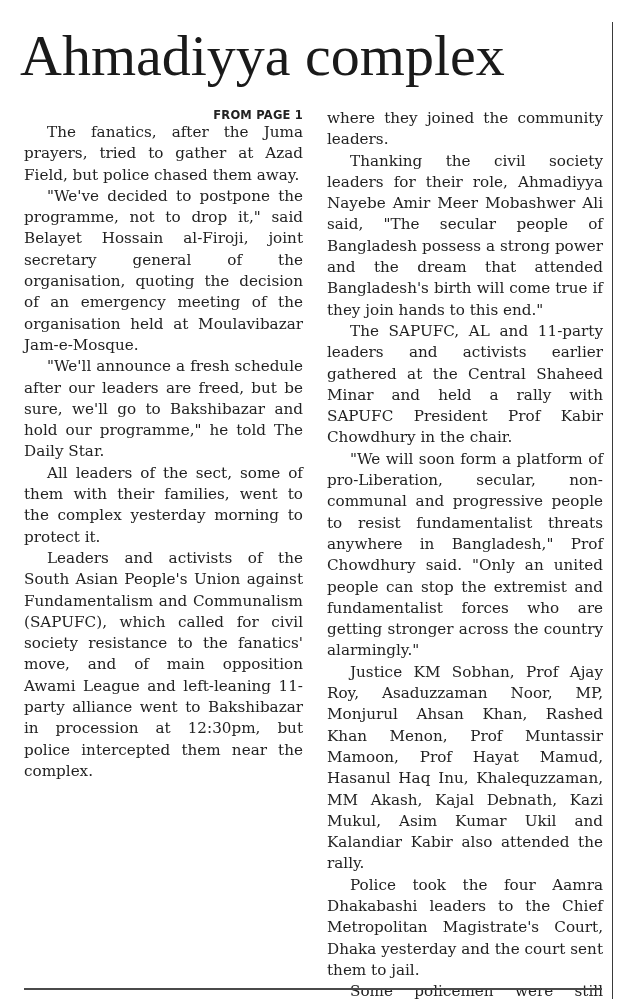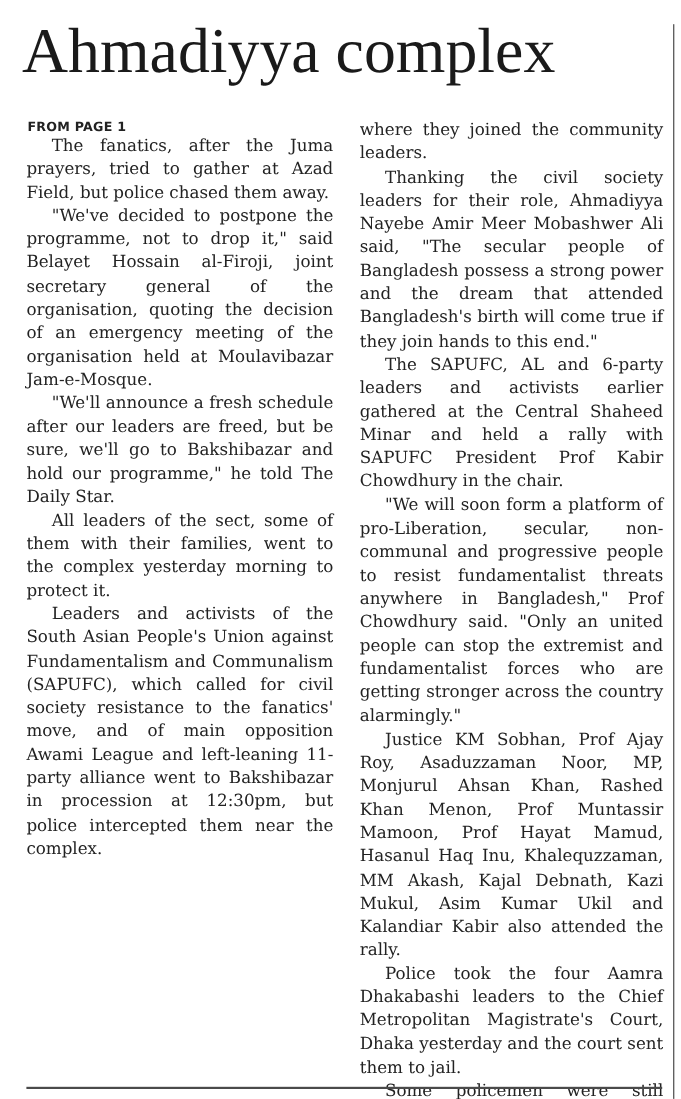--- a/index.html
+++ b/index.html
@@ -11,21 +11,21 @@
       width: 619px;
       height: 999px;
       position: relative;
       overflow: hidden;
       color: #1f1f1f;
       font-family: "DejaVu Serif", "Liberation Serif", serif;
     }
     .headline {
       position: absolute;
       left: 20px;
-      top: 6px;
+      top: 16px;
       width: 590px;
       margin: 0;
       font-family: "Liberation Serif", "DejaVu Serif", serif;
       font-weight: normal;
       font-size: 58px;
       line-height: 80px;
       letter-spacing: 0px;
       color: #1a1a1a;
       white-space: nowrap;
     }
@@ -64,22 +64,22 @@
       width: 276px;
       top: 108px;
     }
     .kicker {
       font-family: "DejaVu Sans", "Liberation Sans", sans-serif;
       font-weight: bold;
       font-size: 11.5px;
       line-height: 14px;
       letter-spacing: 0.2px;
       color: #222222;
-      margin: 0 0 0 1px;
-      text-align: left;
+      margin: 0 0 0 18px;
+      text-align: right;
     }
     .para {
       margin: 0;
       text-indent: 23px;
       text-align: justify;
       text-align-last: left;
     }
     .para.cont {
       text-indent: 0;
     }
@@ -99,21 +99,21 @@
     <p class="para">"We've decided to postpone the programme, not to drop it," said Belayet Hossain al-Firoji, joint secre­tary general of the organisation, quoting the decision of an emergency meeting of the organisation held at Moulavibazar Jam-e-Mosque.</p>
     <p class="para">"We'll announce a fresh schedule after our leaders are freed, but be sure, we'll go to Bakshibazar and hold our programme," he told The Daily Star.</p>
     <p class="para">All leaders of the sect, some of them with their families, went to the com­plex yesterday morning to protect it.</p>
     <p class="para">Leaders and activists of the South Asian People's Union against Fundamentalism and Communalism (SAPUFC), which called for civil society resistance to the fanatics' move, and of main opposition Awami League and left-leaning 11-party alliance went to Bakshibazar in pro­cession at 12:30pm, but police inter­cepted them near the complex.</p>
 
   </div>
 
   <div class="column col-right">
     <p class="para cont">where they joined the community leaders.</p>
     <p class="para">Thanking the civil society leaders for their role, Ahmadiyya Nayebe Amir Meer Mobashwer Ali said, "The secu­lar people of Bangladesh possess a strong power and the dream that attended Bangladesh's birth will come true if they join hands to this end."</p>
-    <p class="para">The SAPUFC, AL and 6-party leaders and activists earlier gathered at the Central Shaheed Minar and held a rally with SAPUFC President Prof Kabir Chowdhury in the chair.</p>
+    <p class="para">The SAPUFC, AL and 11-party leaders and activists earlier gathered at the Central Shaheed Minar and held a rally with SAPUFC President Prof Kabir Chowdhury in the chair.</p>
     <p class="para">"We will soon form a platform of pro-Liberation, secular, non-communal and progressive people to resist fundamentalist threats any­where in Bangladesh," Prof Chowdhury said. "Only an united people can stop the extremist and fundamentalist forces who are getting stronger across the country alarm­ingly."</p>
     <p class="para">Justice KM Sobhan, Prof Ajay Roy, Asaduzzaman Noor, MP, Monjurul Ahsan Khan, Rashed Khan Menon, Prof Muntassir Mamoon, Prof Hayat Mamud, Hasanul Haq Inu, Khalequzzaman, MM Akash, Kajal Debnath, Kazi Mukul, Asim Kumar Ukil and Kalandiar Kabir also attended the rally.</p>
     <p class="para">Police took the four Aamra Dhakabashi leaders to the Chief Metropolitan Magistrate's Court, Dhaka yesterday and the court sent them to jail.</p>
     <p class="para">Some policemen were still guard­ing the Ahmadiyya Complex to pre­empt any fresh attack.</p>
   </div>
 
   <div class="bottom-rule"></div>
 </div>
 
 </body></html>

